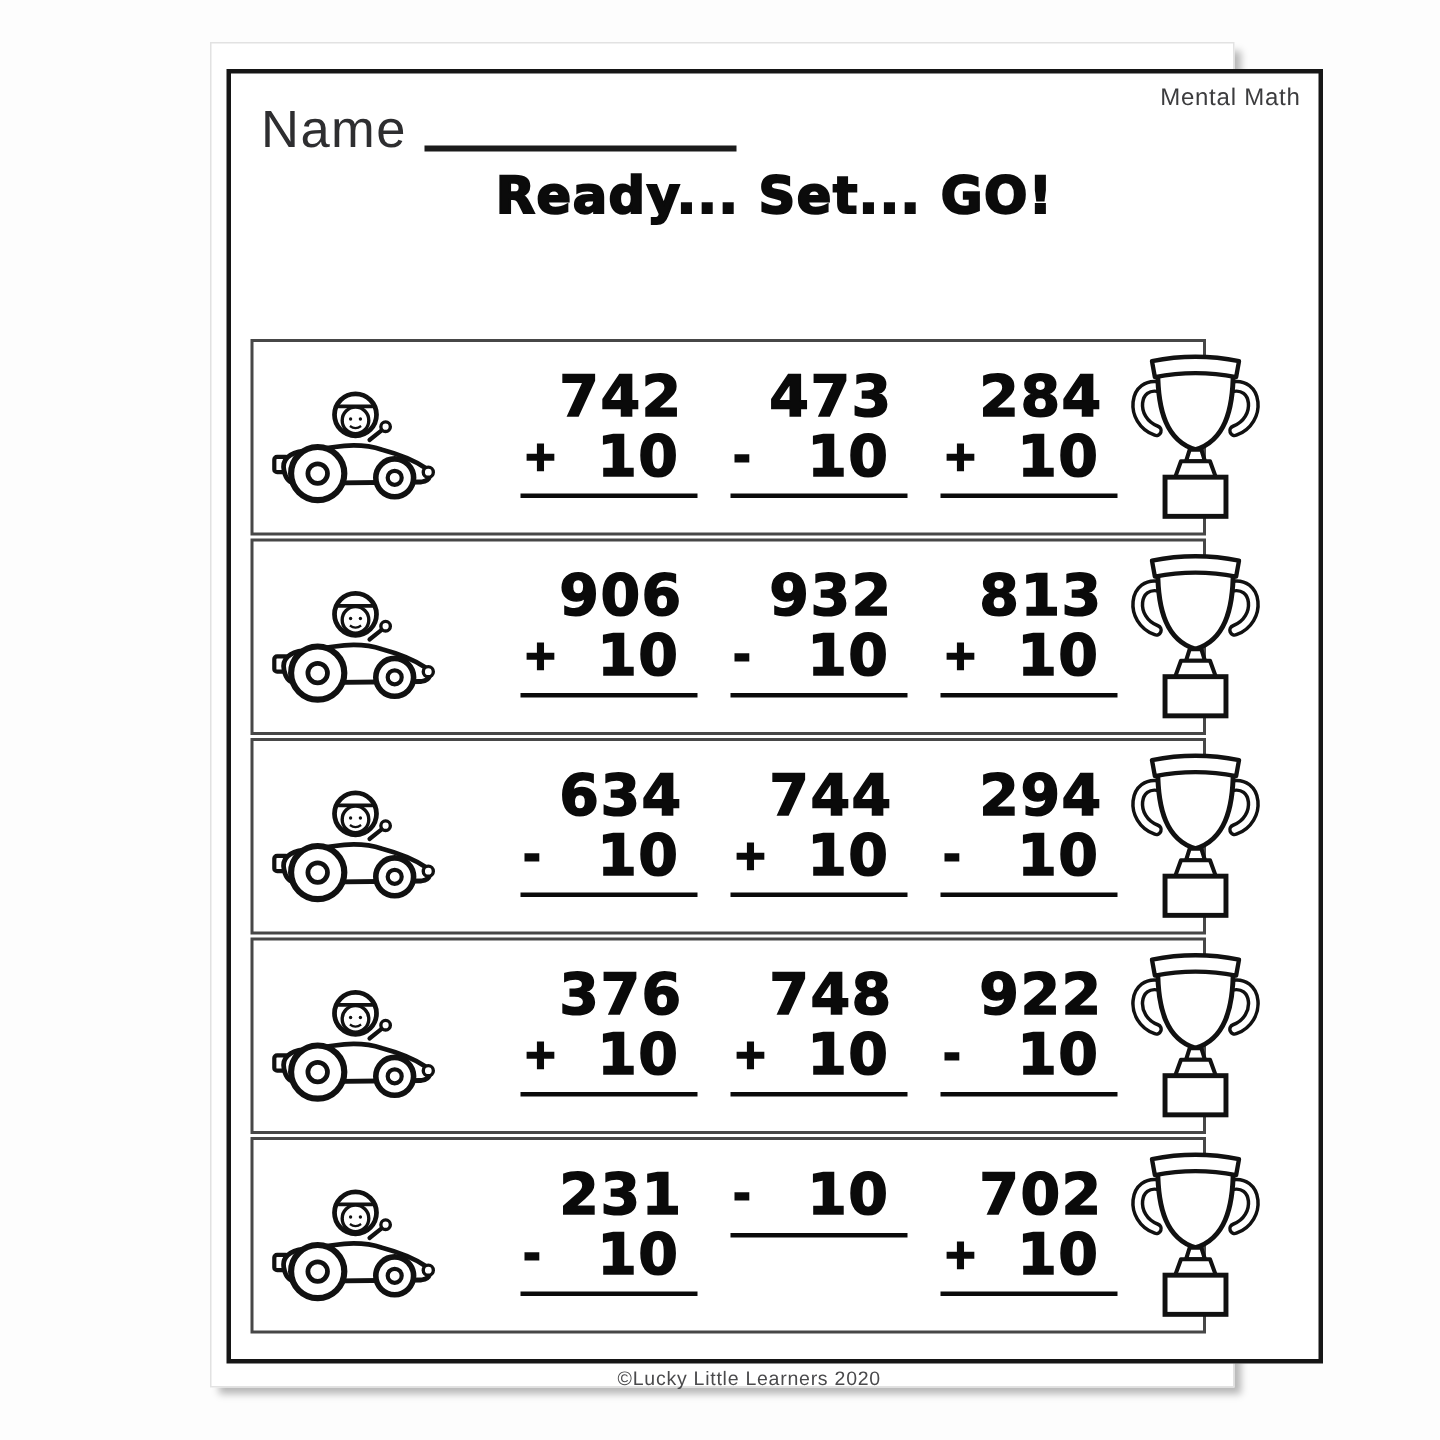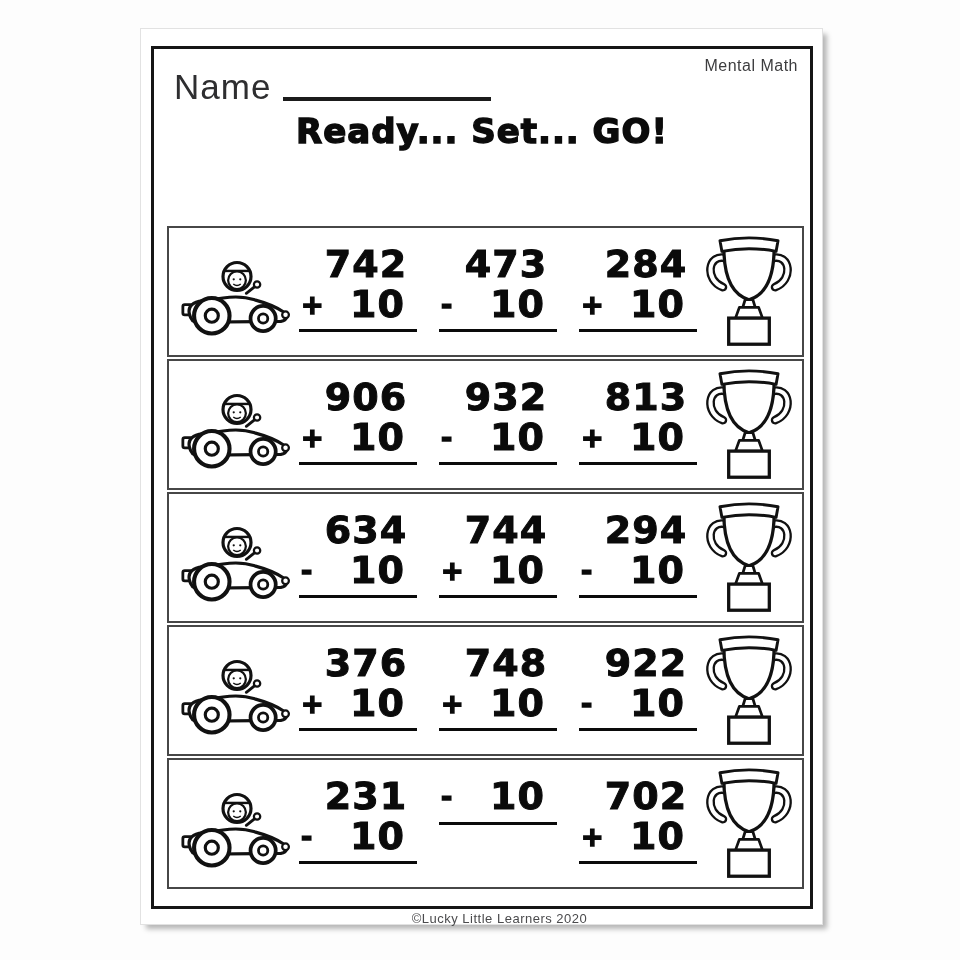--- a/index.html
+++ b/index.html
@@ -6,21 +6,21 @@
   html,body { width:960px; height:960px; background:#ffffff; font-family:"Liberation Sans", sans-serif; }
   .stage { position:relative; width:960px; height:960px; background:#fdfdfd; overflow:hidden; }
 
   .paper {
     position:absolute; left:140px; top:28px; width:683px; height:897px;
     background:#ffffff; border:1px solid #e2e2e2;
     box-shadow:5px 5px 5px -1px rgba(0,0,0,0.28);
   }
 
   .frame {
-    position:absolute; left:10px; top:17px; width:662px; height:863px;
+    position:absolute; left:10px; top:17px; width:731px; height:863px;
     border:3px solid #161616; background:#ffffff;
   }
 
   .corner-label {
     position:absolute; top:8px; right:12px;
     font-size:16px; color:#3c3c3e; letter-spacing:0.5px;
   }
 
   .name-row { position:absolute; top:20px; left:20px; display:flex; align-items:flex-end; }
   .name-label { font-size:35px; color:#2e2e30; letter-spacing:1px; line-height:1; }
@@ -38,21 +38,21 @@
     font-size:14.8px; line-height:1.38; color:#515256;
   }
   .directions b { color:#141414; font-weight:bold; }
 
   .table { position:absolute; top:177px; left:13px; width:637px; }
   .row {
     display:flex; align-items:center; height:131px; margin-bottom:2px;
     border:2px solid #474747; background:#ffffff; padding:0 14px 0 12px;
   }
   .car-box { flex:0 0 118px; display:flex; justify-content:flex-start; transform:translateY(6px); }
-  .problems { flex:1; display:flex; justify-content:space-between; gap:22px; transform:translateY(-3px); }
+  .problems { flex:1; display:flex; justify-content:space-between; gap:22px; transform:translateY(-3px);margin-left:48px; }
   .trophy-box { flex:0 0 104px; display:flex; justify-content:center; }
 
   .problem { width:118px; font-family:"DejaVu Sans", sans-serif; color:#0a0a0a; }
   .p-top {
     text-align:center; padding-left:16px; font-size:38px; font-weight:bold;
     line-height:1.05; letter-spacing:1px; -webkit-text-stroke:1px #0a0a0a;
   }
   .p-bottom { display:flex; align-items:center; justify-content:space-between; padding:0 12px 0 2px; }
   .op { font-size:27px; font-weight:bold; -webkit-text-stroke:1.6px #0a0a0a; line-height:1; }
   .bnum { font-size:38px; font-weight:bold; letter-spacing:1px; -webkit-text-stroke:1px #0a0a0a; line-height:1.05; }

